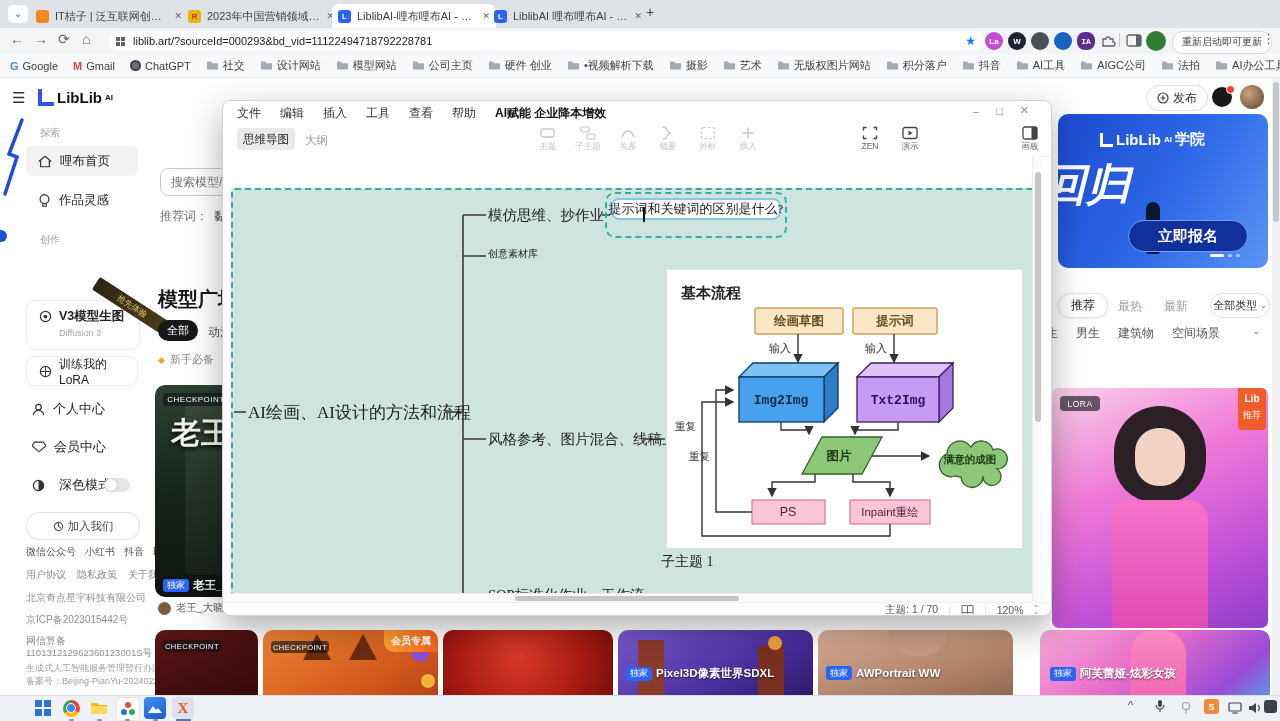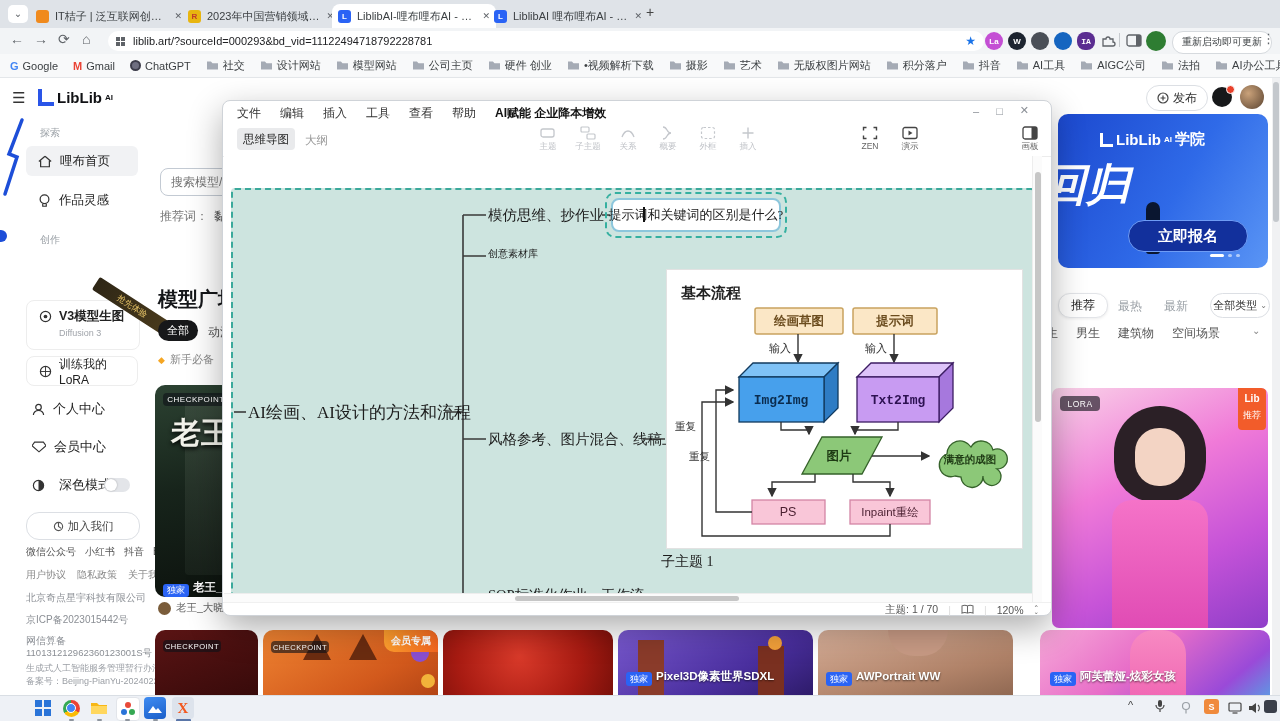--- a/index.html
+++ b/index.html
@@ -27,21 +27,21 @@
   .bm{display:flex;align-items:center;gap:4px;white-space:nowrap;}
   
   .sideitem{font-size:12.5px;color:#222;display:flex;align-items:center;gap:8px;}
   .sidecard{border:1px solid #ededed;border-radius:8px;background:#fff;}
   .graylab{font-size:10px;color:#9aa0a6;}
   .pillbtn{border:1px solid #dcdfe4;background:#fff;border-radius:13px;display:flex;
            align-items:center;justify-content:center;}
   .badge{background:rgba(15,18,25,.62);color:#fff;border-radius:4px;font-size:8px;
          display:flex;align-items:center;justify-content:center;letter-spacing:.5px;}
   .bluetag{background:#2a63f5;color:#fff;border-radius:3px;font-size:9px;display:flex;
-           align-items:center;justify-content:center;margin-top:6px;}
+           align-items:center;justify-content:center;}
   .cardtitle{color:#fff;font-weight:bold;font-size:11.5px;text-shadow:0 1px 2px rgba(0,0,0,.6);}
   .card{border-radius:10px;overflow:hidden;}
   
   #mmwin{left:222px;top:100px;width:830px;height:516px;background:#fff;border:1px solid #cfd3d8;
          border-radius:8px;box-shadow:0 12px 34px rgba(0,0,0,.32);box-sizing:border-box;}
   .menuitem{font-size:12px;color:#333;}
   .mmtool{display:flex;flex-direction:column;align-items:center;width:38px;}
   .mmtool .lab{font-size:8.5px;color:#c0c3c8;margin-top:1px;}
   .mmtool.on .lab{color:#666;}
   #mmcanvas{left:1px;top:55px;width:818px;height:446px;background:#fff;overflow:hidden;}
@@ -526,21 +526,21 @@
     <div class="abs" id="mmcanvas">
       <div class="abs" style="left:7px;top:32px;width:804px;height:430px;background:#cde4df;border:2px dashed #3aa99b;border-radius:4px;box-sizing:border-box;"></div>
       <svg class="abs" style="left:0;top:0;" width="818" height="446">
         <path d="M10,256 H22" stroke="#3a3a3a" stroke-width="1.6" fill="none"></path>
         <path d="M221,256 H239 M239,59 V439 M239,59 H262 M239,100 H262 M239,283 H262 M239,439 H262" stroke="#3a3a3a" stroke-width="1.6" fill="none"></path>
         <path d="M378,59 H386 M419,283 H441 M356,439 H374" stroke="#3a3a3a" stroke-width="1.6" fill="none"></path>
       </svg>
       <div class="abs mapnode" style="left:24px;top:245px;font-size:17px;">AI绘画、AI设计的方法和流程</div>
       <div class="abs mapnode" style="left:264px;top:50px;font-size:14.5px;">模仿思维、抄作业</div>
       <div class="abs" style="left:381px;top:36px;width:182px;height:46px;border:2px dashed #35b0a0;border-radius:10px;box-sizing:border-box;"></div>
-      <div class="abs" style="left:387px;top:42px;width:170px;height:34px;background:#fff;border:2px solid #8cc6dc;border-radius:8px;box-sizing:border-box;display:flex;align-items:center;justify-content:center;">
+      <div class="abs" style="left:387px;top:42px;width:170px;height:22px;background:#fff;border:2px solid #8cc6dc;border-radius:8px;box-sizing:border-box;display:flex;align-items:center;justify-content:center;">
         <span class="mapnode" style="font-size:13px;">提示词和关键词的区别是什么?</span>
       </div>
       <div class="abs" style="left:419px;top:51px;width:1.5px;height:15px;background:#111;"></div>
       <div class="abs mapnode" style="left:264px;top:91px;font-size:10px;">创意素材库</div>
       <div class="abs mapnode" style="left:264px;top:274px;font-size:14.5px;">风格参考、图片混合、线稿上色</div>
       <div class="abs mapnode" style="left:264px;top:430px;font-size:14.5px;">SOP标准化作业</div>
       <div class="abs mapnode" style="left:377px;top:430px;font-size:14.5px;">工作流</div>
 
       <div class="abs" style="left:442px;top:113px;width:355px;height:278px;background:#fff;border:1px solid #e2e2e2;">
         <svg width="355" height="278" viewBox="0 0 355 278">

